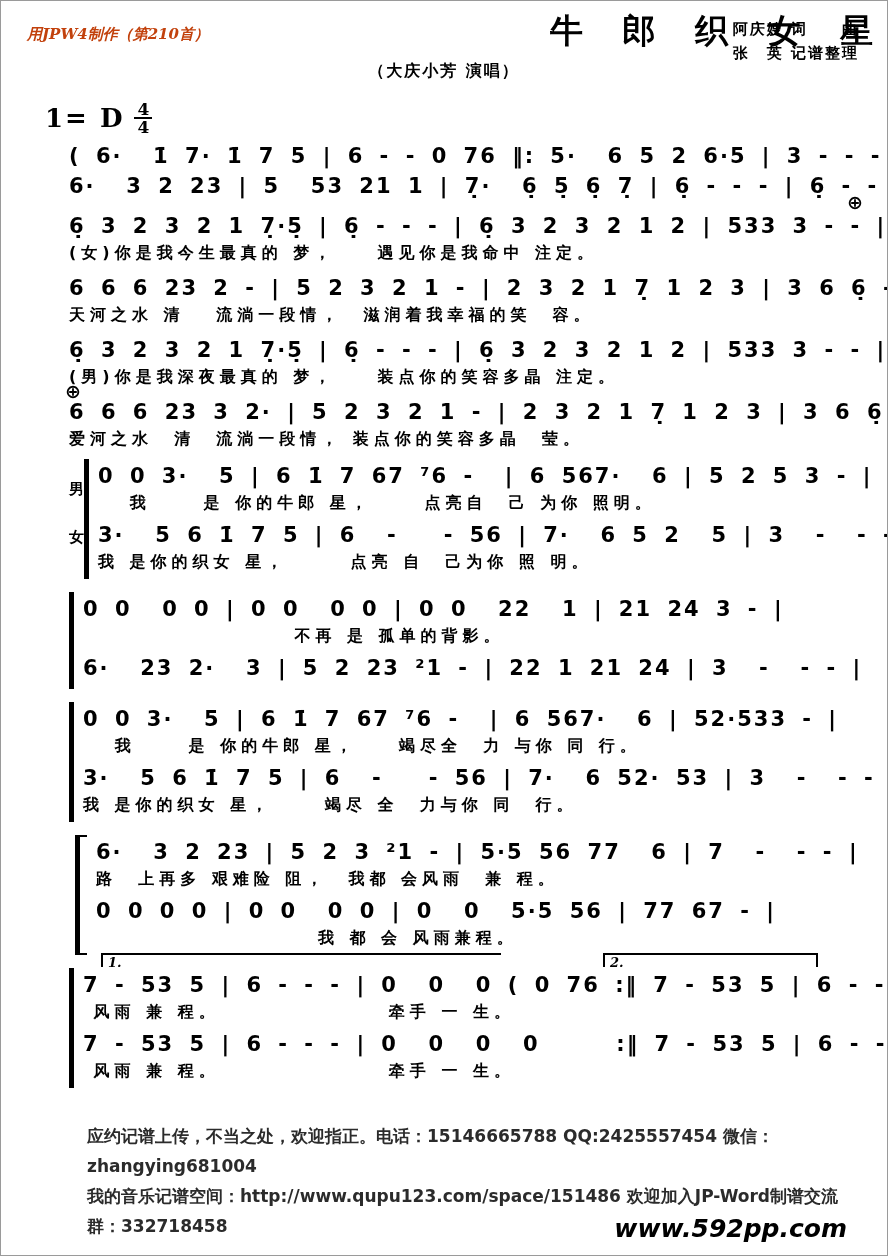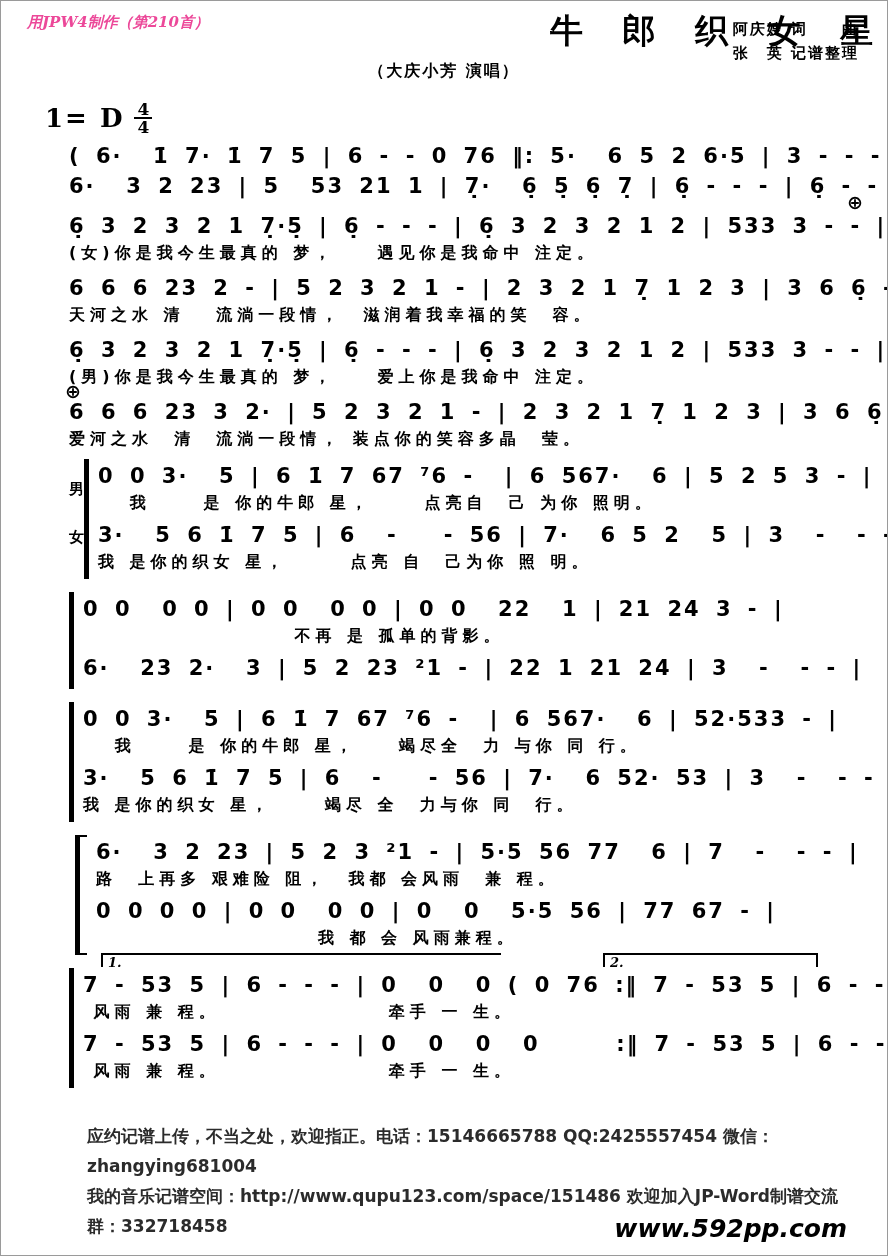--- a/index.html
+++ b/index.html
@@ -9,23 +9,23 @@
     background:#ffffff;
     border:1px solid #9a9a9a;
     box-sizing:border-box;
     overflow:hidden;
     font-family:"DejaVu Sans",sans-serif;
     color:#000;
   }
   
   .header{position:relative;height:96px;}
   .watermark{
-    position:absolute;left:26px;top:12px;
+    position:absolute;left:26px;top:24px;
     font:italic bold 15px "DejaVu Serif",serif;
-    color:#ec4899;
+    color:#c2410c;
   }
   .title{
     position:absolute;left:0;right:0;top:8px;
     text-align:right;
     font:bold 33px "DejaVu Serif",serif;
     letter-spacing:14px;
   }
   .subtitle{
     position:absolute;left:0;right:0;top:52px;
     text-align:center;
@@ -134,21 +134,21 @@
       <div class="notes">6̣ 3 2 3 2 1 7̣·5̣ | 6̣ - - - | 6̣ 3 2 3 2 1 2 | 533 3 - - |</div>
       <div class="lyrics">(女)你是我今生最真的 梦，    遇见你是我命中 注定。</div>
     </div>
     <div class="vblock">
       <div class="notes">6 6 6 23 2 - | 5 2 3 2 1 - | 2 3 2 1 7̣ 1 2 3 | 3 6 6̣ - - |</div>
       <div class="lyrics">天河之水 清   流淌一段情，  滋润着我幸福的笑  容。</div>
     </div>
 
     <div class="vblock">
       <div class="notes">6̣ 3 2 3 2 1 7̣·5̣ | 6̣ - - - | 6̣ 3 2 3 2 1 2 | 533 3 - - |</div>
-      <div class="lyrics">(男)你是我今生最真的 梦，    爱上你是我命中 注定。</div>
+      <div class="lyrics">(男)你是我深夜最真的 梦，    装点你的笑容多晶 注定。</div>
     </div>
     <div class="vblock">
       <span class="coda-start">⊕</span>
       <div class="notes">6 6 6 23 3 2· | 5 2 3 2 1 - | 2 3 2 1 7̣ 1 2 3 | 3 6 6̣ - - |</div>
       <div class="lyrics">爱河之水  清  流淌一段情， 装点你的笑容多晶  莹。</div>
     </div>
 
     <div class="system">
       <div class="syslabels">
         <span>男</span>

